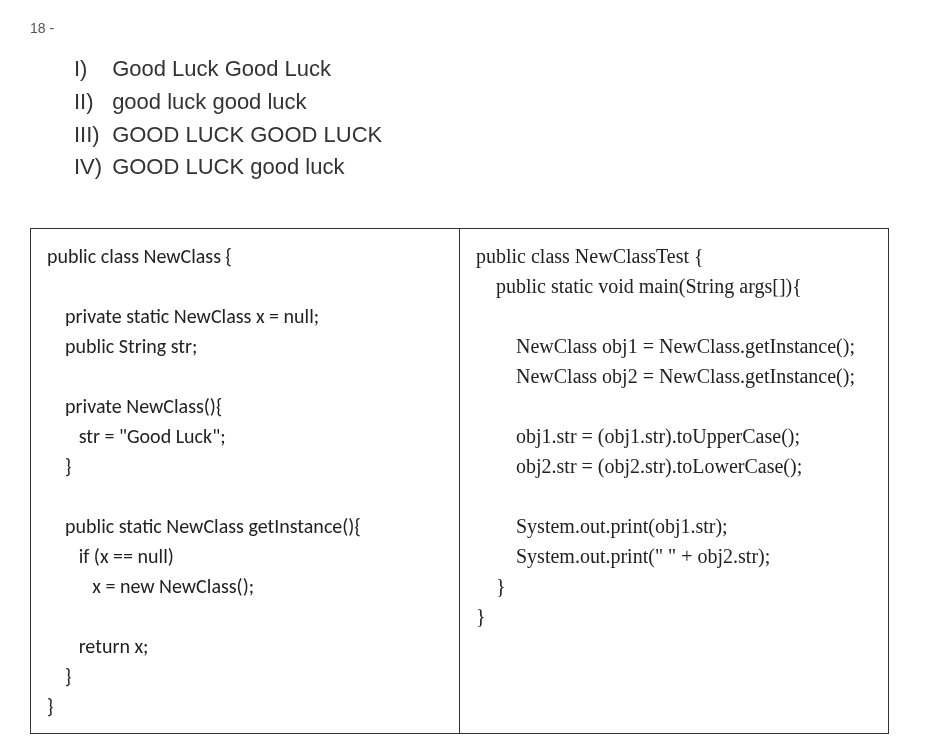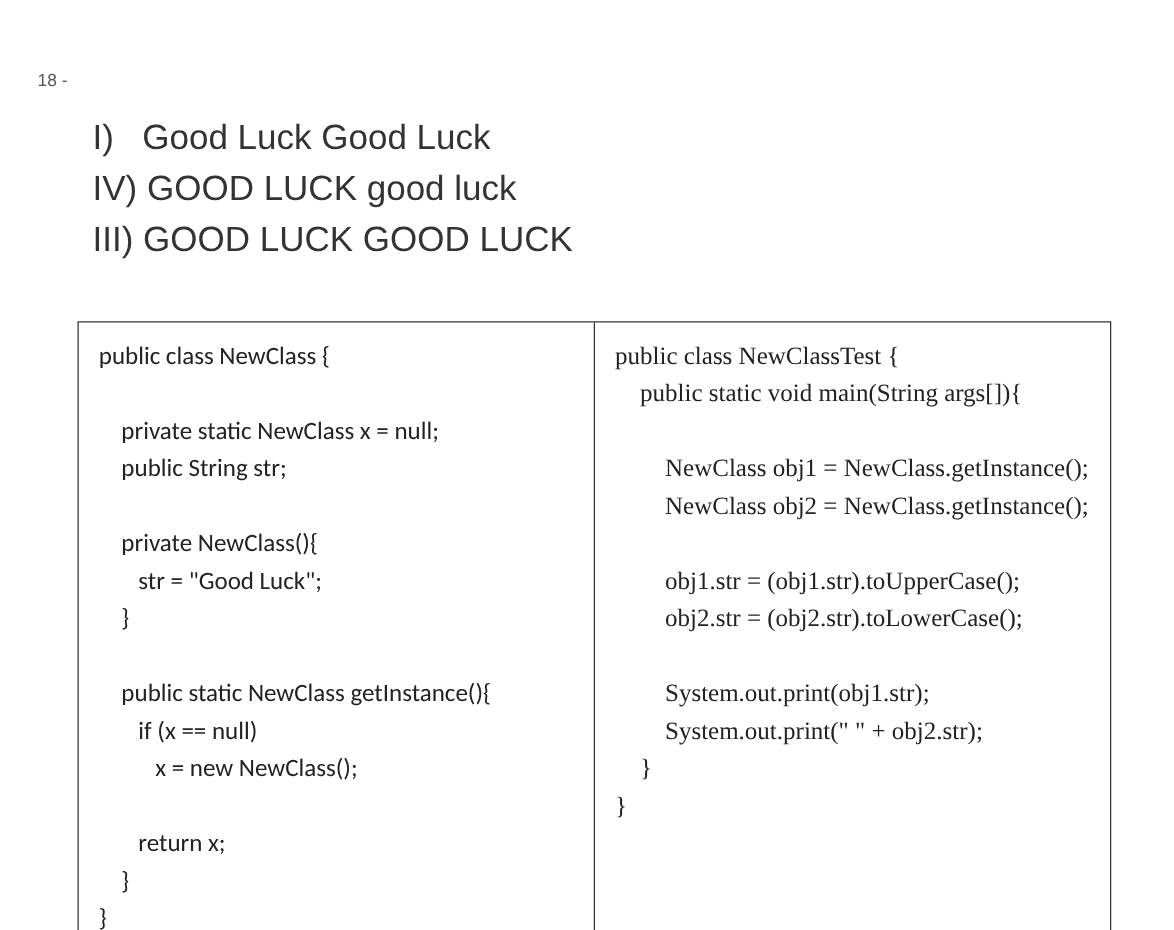--- a/index.html
+++ b/index.html
@@ -11,51 +11,50 @@
       font-family: 'Segoe UI', Arial, sans-serif;
       background: #ffffff;
       padding: 20px 30px;
       width: 939px;
       color: #333;
     }
     .question-row {
       display: flex;
       align-items: flex-start;
       margin-bottom: 18px;
-      margin-top: 36px;
     }
     .question-number {
       font-size: 14px;
       color: #555;
       margin-right: 8px;
       white-space: nowrap;
     }
     .question-text {
       font-size: 22px;
       color: #333;
       font-weight: 400;
     }
     .options {
       margin-left: 44px;
       margin-bottom: 45px;
     }
     .option-row {
-      font-size: 28px;
+      font-size: 22px;
       color: #333;
       line-height: 1.4;
       margin-bottom: 2px;
     }
     .option-label {
       display: inline-block;
       min-width: 32px;
     }
     .code-container {
       display: flex;
       border: 1.5px solid #333;
-      margin-left: 32px;
+      margin-left: 0;
       margin-right: 20px;
       font-family: Calibri, 'Segoe UI', Arial, sans-serif;
     }
     .code-column {
       padding: 12px 16px;
       font-size: 20px;
       line-height: 1.5;
       white-space: pre;
       color: #222;
     }
@@ -74,26 +73,30 @@
 <div class="question-row">
   <span class="question-number">18 -</span>
 </div>
 
 <div class="options">
   <div class="option-row">
     <span class="option-label">I)</span>
     <span>Good Luck Good Luck</span>
   </div>
   <div class="option-row">
-    <span class="option-label">IV)</span>
-    <span>GOOD LUCK good luck</span>
+    <span class="option-label">II)</span>
+    <span>good luck good luck</span>
   </div>
   <div class="option-row">
     <span class="option-label">III)</span>
     <span>GOOD LUCK GOOD LUCK</span>
+  </div>
+  <div class="option-row">
+    <span class="option-label">IV)</span>
+    <span>GOOD LUCK good luck</span>
   </div>
 </div>
 
 <div class="code-container">
   <div class="code-column code-left">public class NewClass {
 
     private static NewClass x = null;
     public String str;
 
     private NewClass(){

